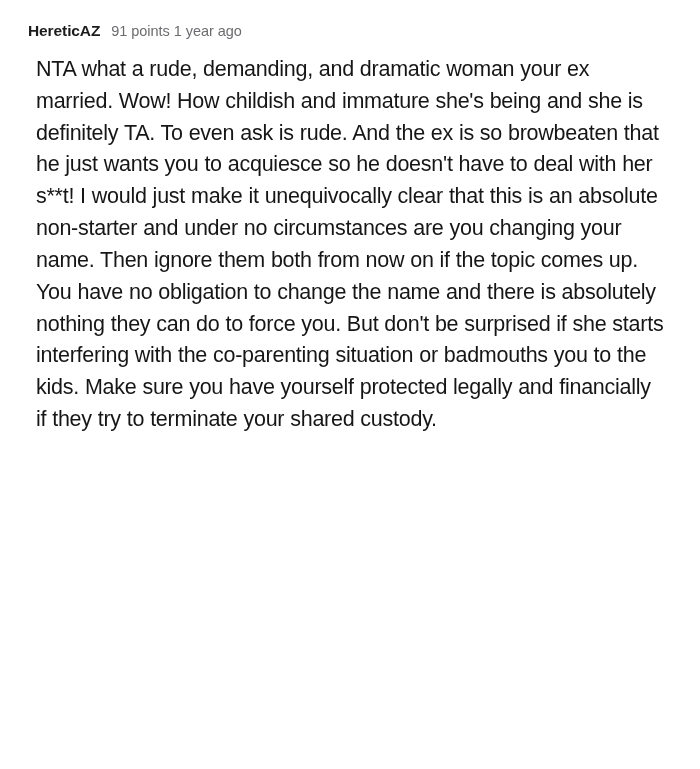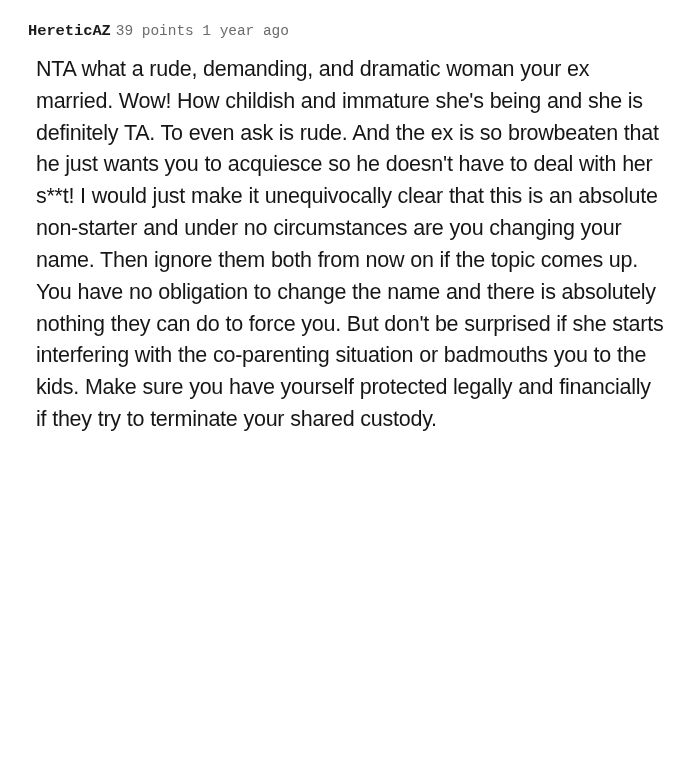--- a/index.html
+++ b/index.html
@@ -15,24 +15,23 @@
     -webkit-font-smoothing: antialiased;
   }
   .comment {
     box-sizing: border-box;
     width: 700px;
     padding: 22px 28px 18px 28px;
   }
   .comment-header {
     display: flex;
     align-items: baseline;
-    gap: 5px;
+    gap: 11px;
     margin-bottom: 14px;
     white-space: nowrap;
-    font-family: Liberation Mono, monospace;
   }
   .author {
     font-size: 15.5px;
     font-weight: bold;
     color: #1c1c1e;
     letter-spacing: -0.1px;
   }
   .meta {
     font-size: 14.5px;
     color: #6b6c6f;
@@ -48,18 +47,18 @@
   .comment-body p {
     margin: 8px;
   }
 </style>
 </head>
 <body>
 
 <div class="comment">
   <div class="comment-header">
     <span class="author">HereticAZ</span>
-    <span class="meta">39 points 1 year ago</span>
+    <span class="meta">91 points 1 year ago</span>
   </div>
   <div class="comment-body">
     <p>NTA what a rude, demanding, and dramatic woman your ex married. Wow! How childish and immature she's being and she is definitely TA. To even ask is rude. And the ex is so browbeaten that he just wants you to acquiesce so he doesn't have to deal with her s**t!    I would just make it unequivocally clear that this is an absolute non-starter and under no circumstances are you changing your name. Then ignore them both from now on if the topic comes up. You have no obligation to change the name and there is absolutely nothing they can do to force you. But don't be surprised if she starts interfering with the co-parenting situation or badmouths you to the kids. Make sure you have yourself protected legally and financially if they try to terminate your shared custody.</p>
   </div>
 </div>
 
 </body></html>

